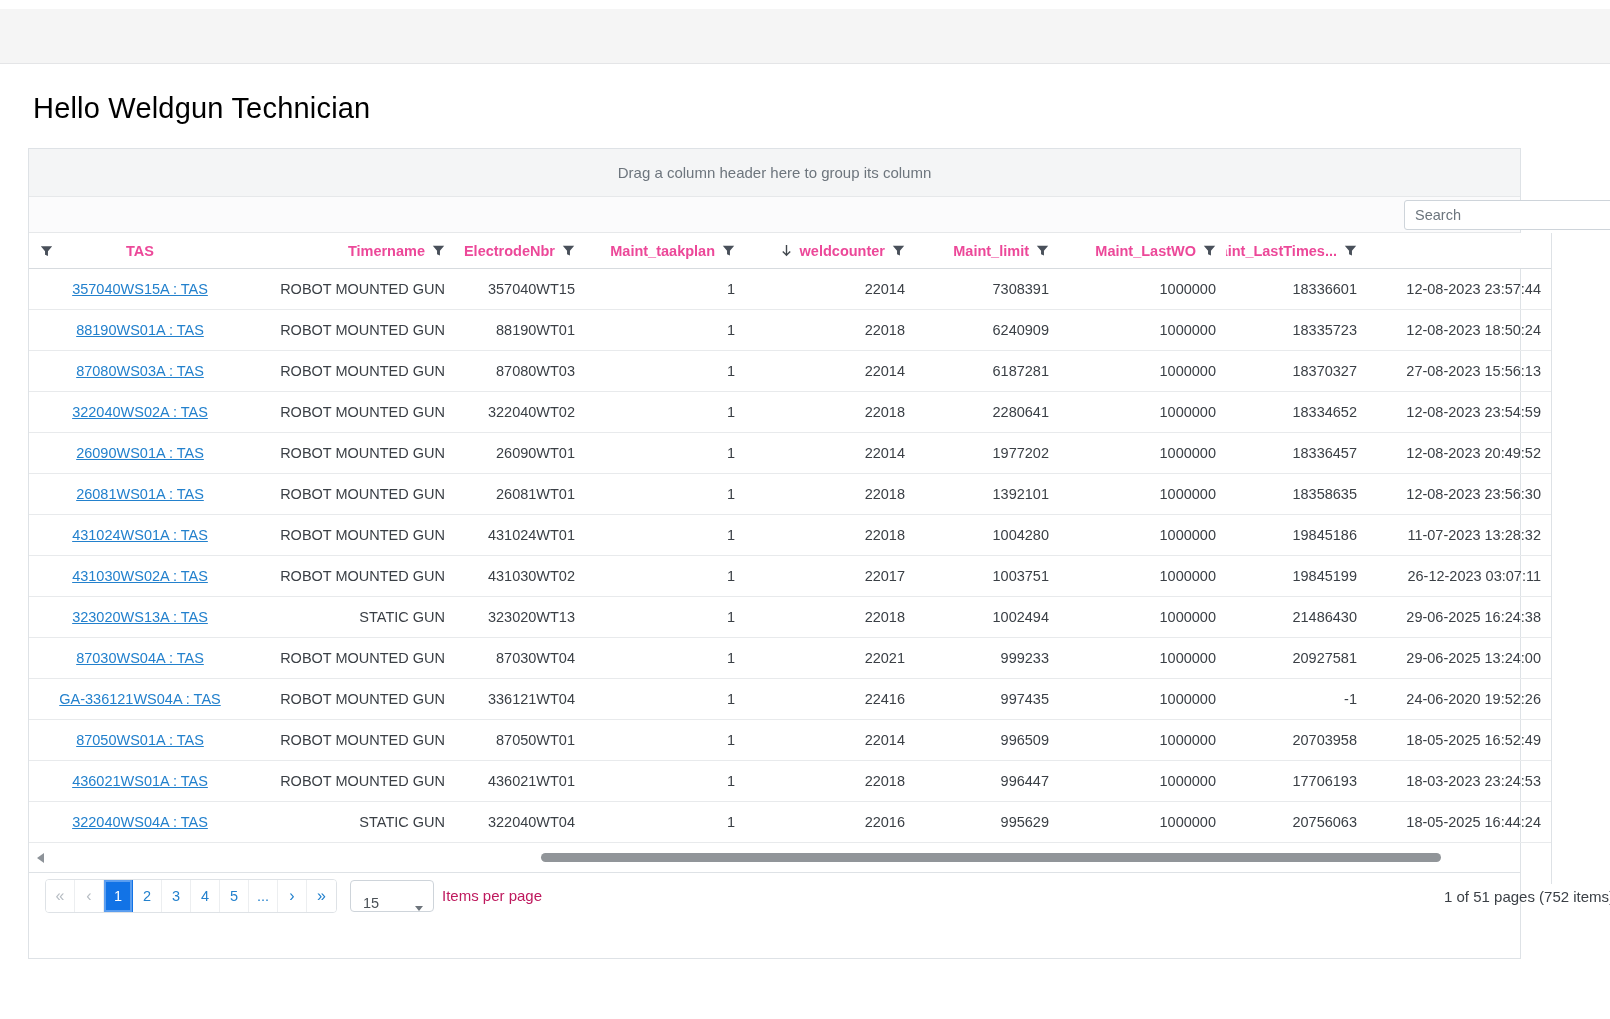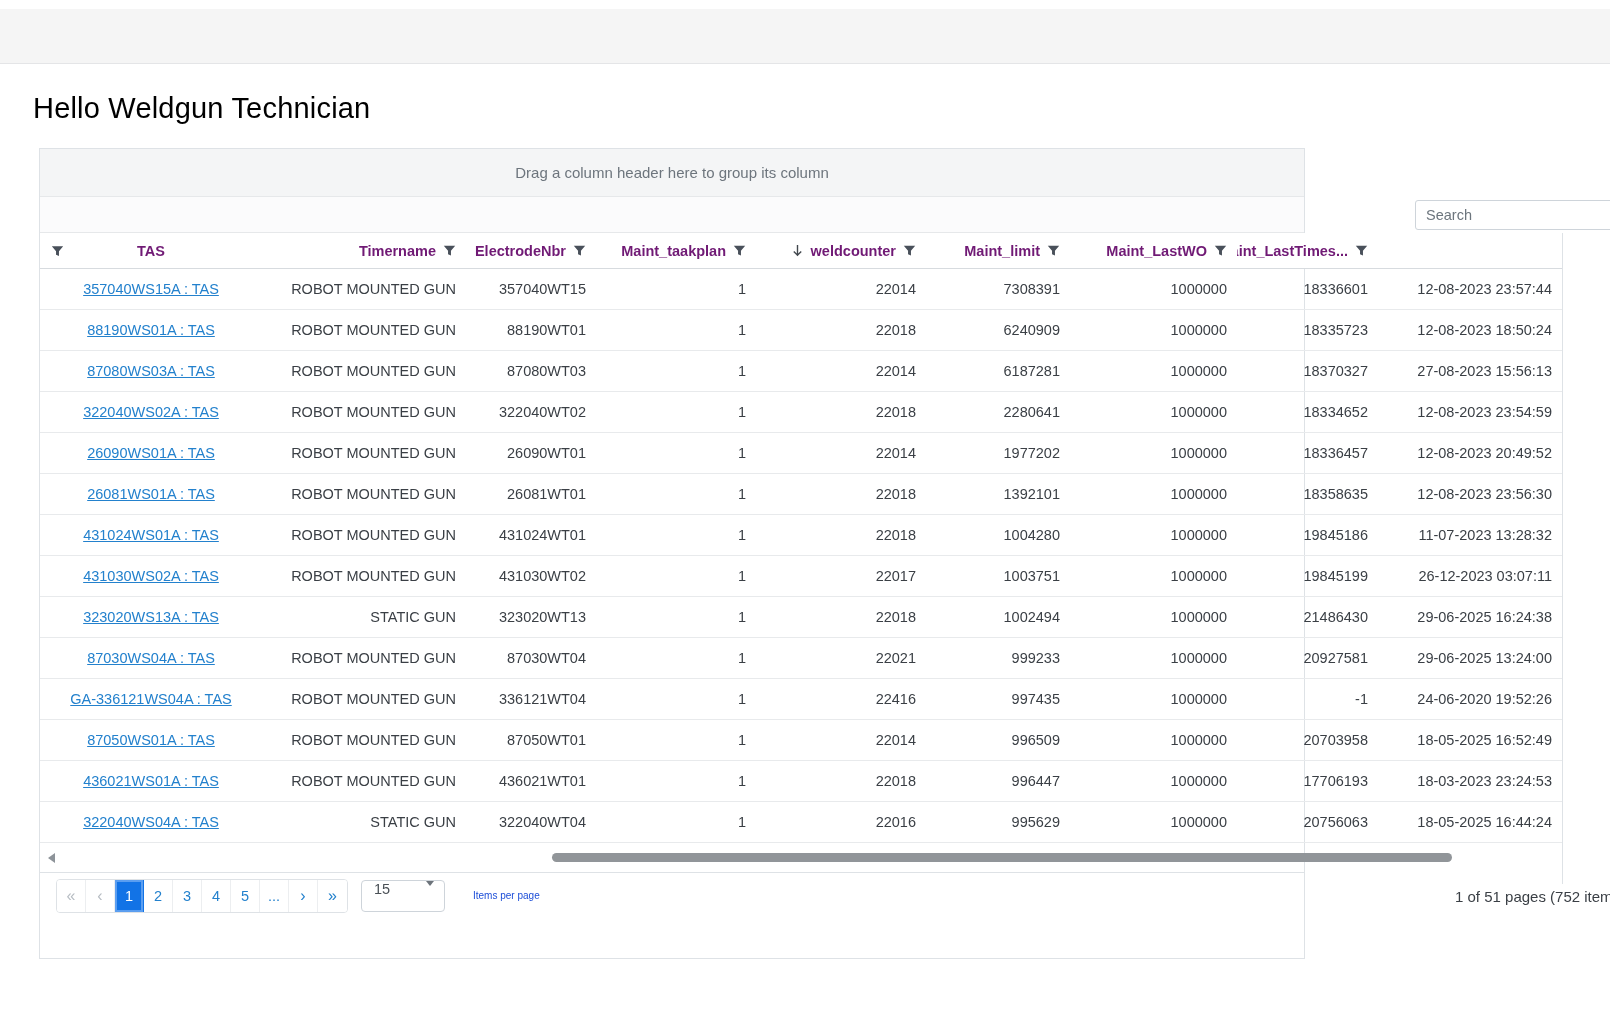--- a/index.html
+++ b/index.html
@@ -5,41 +5,41 @@
   * { box-sizing: border-box; margin: 0; padding: 0; }
   html,body { width:1610px; height:1019px; overflow:hidden; background:#fff;
     font-family:"Liberation Sans", sans-serif; position:relative; }
 
   .topbar { position:absolute; top:9px; left:0; width:1610px; height:55px;
     background:#f5f5f5; border-bottom:1px solid #e4e5e7; }
 
   .page-title { position:absolute; left:33px; top:92px; font-size:29px;
     font-weight:400; color:#000000; letter-spacing:.2px; }
 
-  .grid { position:absolute; left:39px; top:148px; width:1266px; height:811px;
+  .grid { position:absolute; left:28px; top:148px; width:1493px; height:811px;
     border:1px solid #dee2e6; background:#fff; }
 
   .group-panel { height:48px; line-height:47px; background:#f4f5f6;
     border-bottom:1px solid #e6e8ea; text-align:center; color:#6d757d;
     font-size:15px; }
 
   .toolbar { height:36px; background:#fbfbfc; border-bottom:1px solid #e6e8ea;
     position:relative; }
   .search-input { position:absolute; left:1375px; top:3px; width:215px; height:30px;
     border:1px solid #ced4da; border-radius:3px; padding:0 10px; font-size:14.5px;
     color:#495057; background:#fff; outline:none;
     font-family:"Liberation Sans", sans-serif; }
   .search-input::placeholder { color:#6c757d; opacity:1; }
 
   .thead, .trow { display:grid;
     grid-template-columns:222px 204px 130px 160px 170px 144px 167px 141px 184px;
     width:1522px; }
   .thead { height:36px; border-bottom:1px solid #d7dbdf; background:#fff; }
   .hcell { display:flex; align-items:center; justify-content:flex-end; gap:7px;
-    padding-right:10px; font-size:14.5px; font-weight:bold; color:#701a75;
+    padding-right:10px; font-size:14.5px; font-weight:bold; color:#ec4899;
     cursor:pointer; overflow:hidden; white-space:nowrap; }
   .hcell.first { position:relative; justify-content:center; padding-right:0; }
   .hcell.first .funnel { position:absolute; left:11px; top:50%; transform:translateY(-50%); }
   .funnel, .sorticon { display:inline-flex; flex:none; }
 
   .trow { height:41px; border-bottom:1px solid #e8eaec; align-items:center; }
   .cell { font-size:14.5px; color:#3a3f45; text-align:right; padding-right:10px;
     overflow:hidden; white-space:nowrap; }
   .cell.first { text-align:center; padding-right:0; }
   .taslink { color:#2381cd; text-decoration:underline; cursor:pointer; }
@@ -61,26 +61,26 @@
   .pbtn { width:29px; height:32px; line-height:32px; text-align:center;
     color:#2381cd; font-size:14.5px; cursor:pointer; border-right:1px solid #eceef0;
     background:#fff; user-select:none; }
   .pbtn:last-child { border-right:none; }
   .pbtn.nav { font-size:16px; }
   .pbtn.disabled { color:#b7bdc3; cursor:default; }
   .pbtn.active { background:#1273e6; color:#fff; box-shadow:inset 0 0 0 2px #5b9ef0;
     border-right-color:#1273e6; }
 
   .pagesize { margin-left:13px; width:84px; height:32px; border:1px solid #ced4da;
-    border-radius:4px; display:flex; align-items:flex-start; padding-left:12px;
+    border-radius:4px; display:flex; align-items:flex-end; padding-left:12px;
     font-size:14.5px; color:#4a5056; cursor:pointer; background:#fff; }
   .caret { margin-left:auto; margin-right:10px; width:0; height:0;
     border-left:4px solid transparent; border-right:4px solid transparent;
     border-top:5px solid #6d747b; }
-  .ipp { margin-left:28px; font-size:10px; color:#1d4ed8; }
+  .ipp { margin-left:8px; font-size:15px; color:#be185d; }
   .pageinfo { position:absolute; left:1415px; top:50%; transform:translateY(-50%);
     font-size:15px; color:#3a3f45; white-space:nowrap; }
 </style>
 </head>
 <body>
 
 <div class="topbar"></div>
 
 <h1 class="page-title">Hello Weldgun Technician</h1>
 

